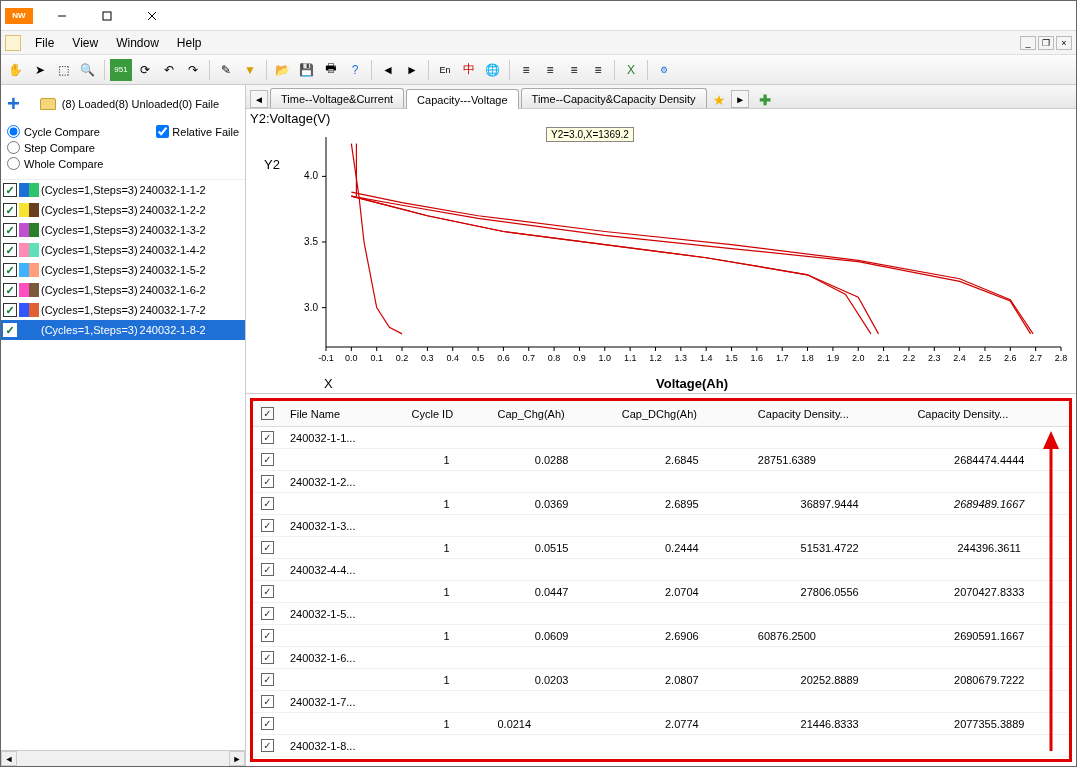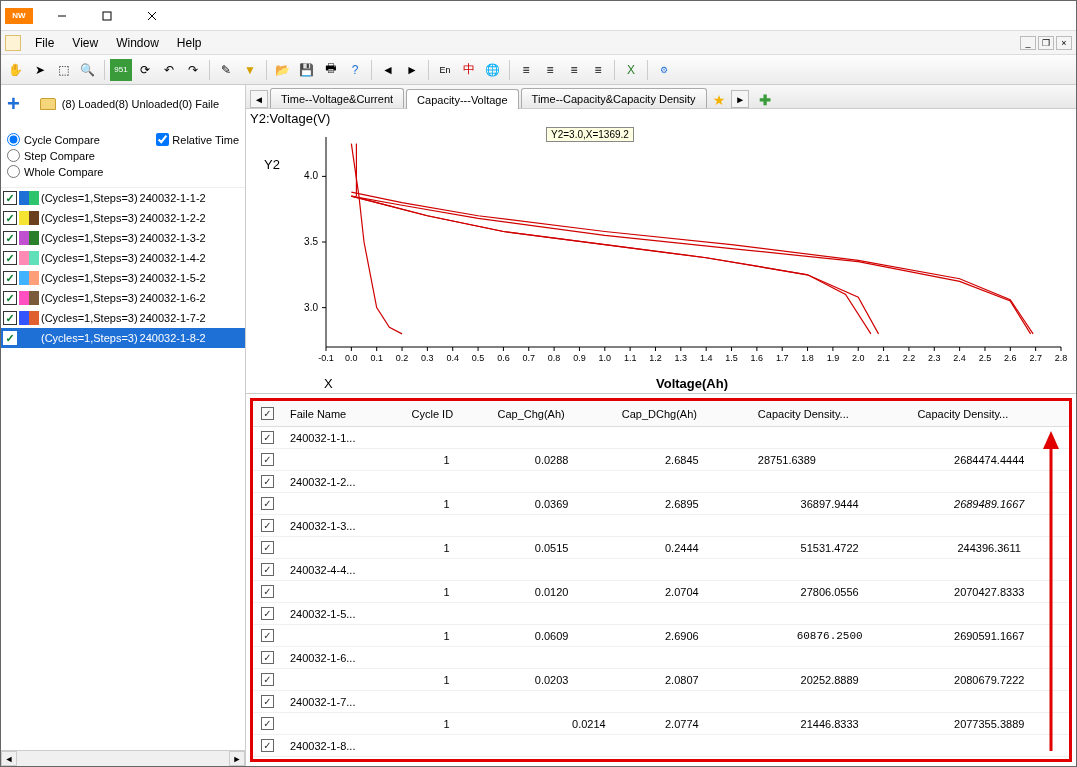--- a/index.html
+++ b/index.html
@@ -17,21 +17,21 @@
 .child-btn { width: 16px; height: 14px; border: 1px solid #bbb; background: #f5f5f5; display:flex; align-items:center; justify-content:center; font-size:9px; cursor:pointer; }
 .toolbar { height: 30px; background: linear-gradient(#fdfdfd,#ececec); border-bottom: 1px solid #ccc; display:flex; align-items:center; padding:0 4px; gap:2px; }
 .tb-btn { width:22px; height:22px; display:flex; align-items:center; justify-content:center; cursor:pointer; border:1px solid transparent; }
 .tb-sep { width:1px; height:20px; background:#ccc; margin:0 3px; }
 .content { flex:1; display:flex; min-height:0; }
 .sidebar { width: 245px; border-right: 1px solid #ccc; display:flex; flex-direction:column; background:#fff; }
 .sidebar-top { padding: 6px; border-bottom: 1px solid #eee; }
 .sidebar-top-row { display:flex; align-items:center; gap:6px; margin-bottom:4px; }
 .plus-icon { color:#1e6fd6; font-size: 22px; font-weight:bold; cursor:pointer; }
 .folder-icon { width:16px; height:12px; background:#f5d67a; border:1px solid #c8a030; border-radius:2px 2px 0 0; position:relative; }
-.radio-group { margin-top:16px; }
+.radio-group { margin-top:8px; }
 .radio-row { display:flex; align-items:center; gap:4px; margin:3px 0; font-size:11px; }
 .radio-row input { margin:0; }
 .relative-time { margin-left:auto; display:flex; align-items:center; gap:3px; }
 .file-list { flex:1; overflow:auto; }
 .file-row { display:flex; align-items:center; height:20px; padding:0 2px; gap:2px; white-space:nowrap; overflow:hidden; font-size:11px; }
 .file-row.selected { background:#1e6fd6; color:#fff; }
 .chk { width:14px; height:14px; border:1px solid #333; background:#fff; display:flex; align-items:center; justify-content:center; color:#0a7f2e; font-size:11px; font-weight:bold; flex-shrink:0; }
 .file-row.selected .chk { border-color:#fff; }
 .color-sw { display:flex; gap:0; flex-shrink:0; }
 .sw { width:10px; height:14px; }
@@ -141,21 +141,21 @@
           <span style="width:8px;"></span>
           <span class="folder-icon"></span>
           <span style="font-size:11px;">(8) Loaded(8) Unloaded(0) Faile</span>
         </div>
         <div class="radio-group">
           <div class="radio-row">
             <input type="radio" name="cmp" checked="" style="">
             <span>Cycle Compare</span>
             <label class="relative-time">
               <input type="checkbox" checked="" style="">
-              <span>Relative Time</span>
+              <span>Relative Faile</span>
             </label>
           </div>
           <div class="radio-row">
             <input type="radio" name="cmp" style="">
             <span>Step Compare</span>
           </div>
           <div class="radio-row">
             <input type="radio" name="cmp" style="">
             <span>Whole Compare</span>
           </div>
@@ -336,21 +336,21 @@
             <line x1="105.41379310344828" y1="26.56249999999997" x2="105.41379310344828" y2="79.06249999999997" stroke="#d00000" stroke-width="1.2"></line>
           </svg>
       </div>
 
       <div class="table-wrap">
         <div class="table-scroll">
           <table>
             <thead>
                 <tr id="thead-row">
                   <th style="width:28px;"><span class="tbl-chk">✓</span></th>
-                  <th>Faile Name</th>
+                  <th>File Name</th>
                   <th>Cycle ID</th>
                   <th>Cap_Chg(Ah)</th>
                   <th>Cap_DChg(Ah)</th>
                   <th>Capacity Density...</th>
                   <th>Capacity Density...</th>
                 </tr>
               </thead>
             <tbody id="tbody">
                 <tr>
                   <td><span class="tbl-chk">✓</span></td>
@@ -412,41 +412,41 @@
     <td style="text-align:center;"></td>
     <td style="text-align:center;"></td>
     <td style="text-align:center;"></td>
     <td style="text-align:center;"></td>
     <td style="text-align:center;"></td>
                 </tr>
                 <tr>
                   <td><span class="tbl-chk">✓</span></td>
     <td></td>
     <td style="text-align:center;">1</td>
-    <td style="text-align:center;">0.0120</td>
+    <td style="text-align:center;">0.0447</td>
     <td style="text-align:center;">2.0704</td>
     <td style="text-align:center;">27806.0556</td>
     <td style="text-align:center;">2070427.8333</td>
                 </tr>
                 <tr>
                   <td><span class="tbl-chk">✓</span></td>
     <td>240032-1-5...</td>
     <td style="text-align:center;"></td>
     <td style="text-align:center;"></td>
     <td style="text-align:center;"></td>
     <td style="text-align:center;"></td>
     <td style="text-align:center;"></td>
                 </tr>
                 <tr>
                   <td><span class="tbl-chk">✓</span></td>
     <td></td>
     <td style="text-align:center;">1</td>
     <td style="text-align:center;">0.0609</td>
     <td style="text-align:center;">2.6906</td>
-    <td style="text-align:center;font-family:Liberation Mono, monospace;">60876.2500</td>
+    <td style="text-align:left;">60876.2500</td>
     <td style="text-align:center;">2690591.1667</td>
                 </tr>
                 <tr>
                   <td><span class="tbl-chk">✓</span></td>
     <td>240032-1-6...</td>
     <td style="text-align:center;"></td>
     <td style="text-align:center;"></td>
     <td style="text-align:center;"></td>
     <td style="text-align:center;"></td>
     <td style="text-align:center;"></td>
@@ -466,21 +466,21 @@
     <td style="text-align:center;"></td>
     <td style="text-align:center;"></td>
     <td style="text-align:center;"></td>
     <td style="text-align:center;"></td>
     <td style="text-align:center;"></td>
                 </tr>
                 <tr>
                   <td><span class="tbl-chk">✓</span></td>
     <td></td>
     <td style="text-align:center;">1</td>
-    <td style="text-align:right;">0.0214</td>
+    <td style="text-align:left;">0.0214</td>
     <td style="text-align:center;">2.0774</td>
     <td style="text-align:center;">21446.8333</td>
     <td style="text-align:center;">2077355.3889</td>
                 </tr>
                 <tr>
                   <td><span class="tbl-chk">✓</span></td>
     <td>240032-1-8...</td>
     <td style="text-align:center;"></td>
     <td style="text-align:center;"></td>
     <td style="text-align:center;"></td>

